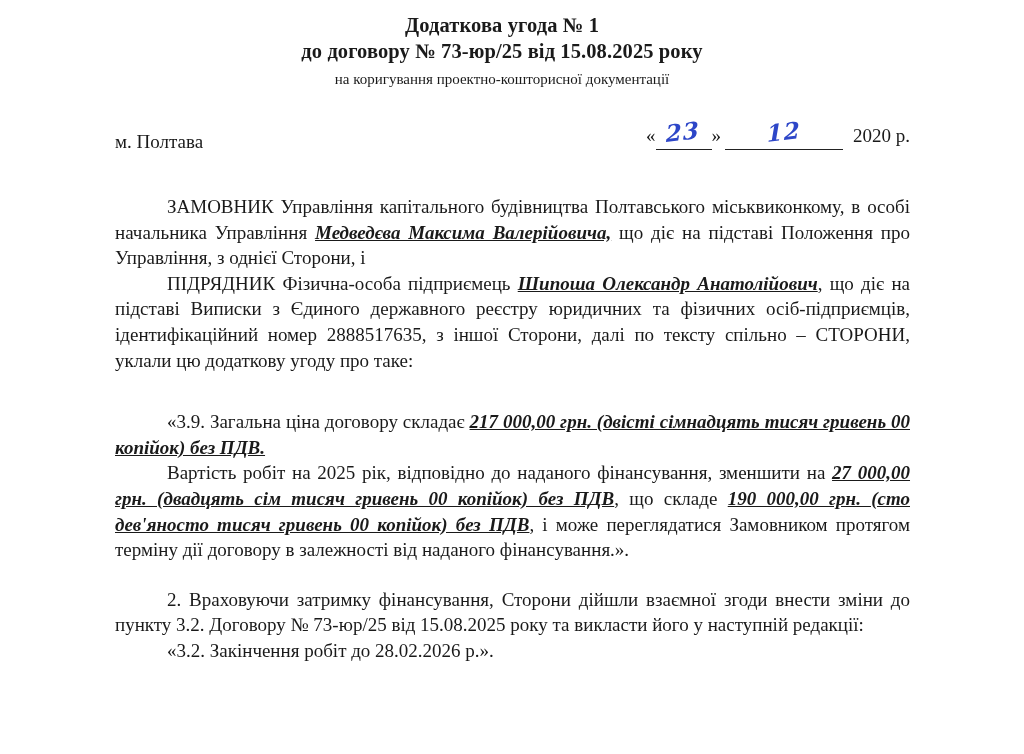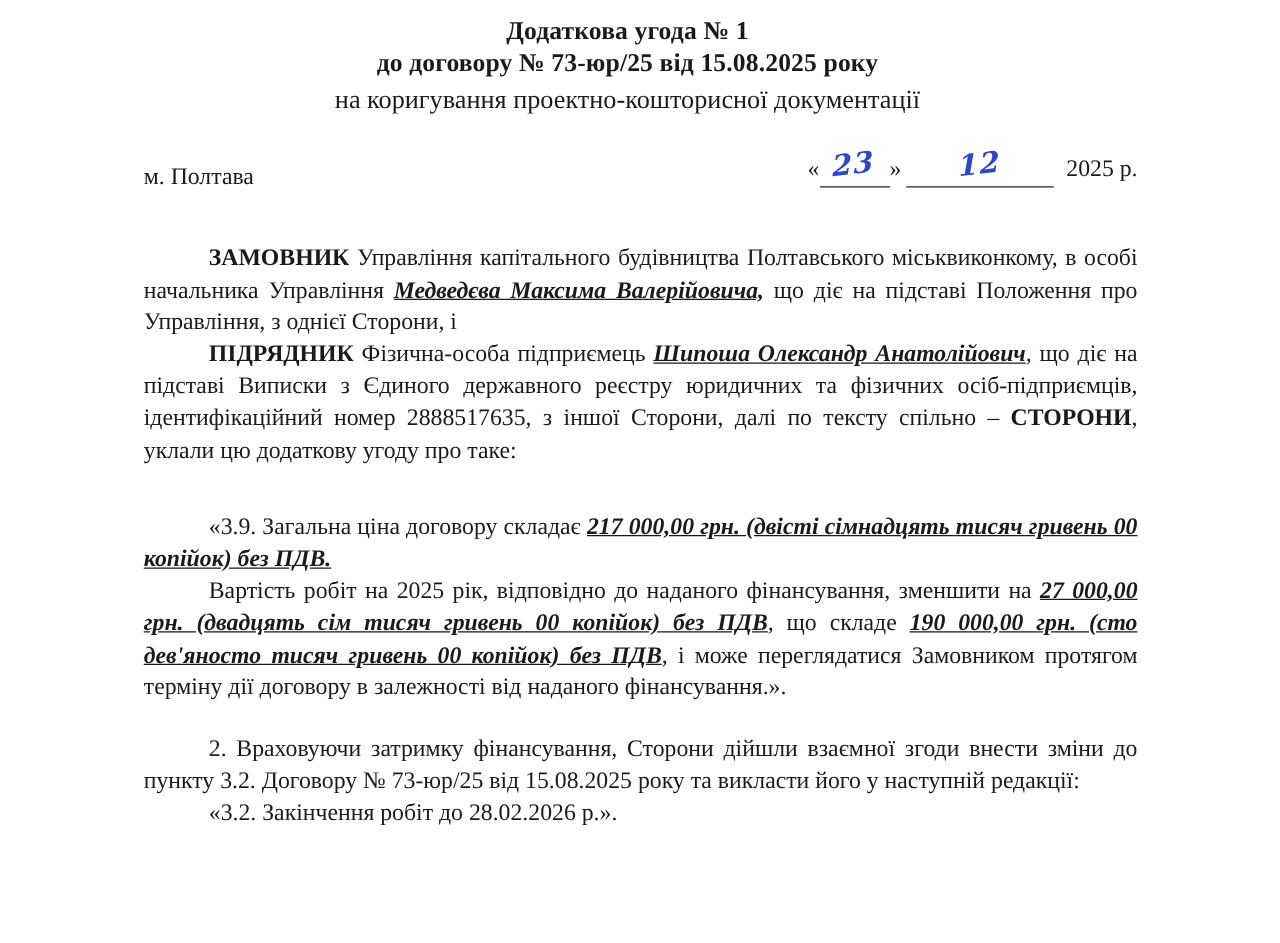--- a/index.html
+++ b/index.html
@@ -27,21 +27,21 @@
     text-align: center;
   }
   .title-line-1,
   .title-line-2 {
     font-size: 20.5px;
     font-weight: bold;
     line-height: 26px;
     letter-spacing: 0.1px;
   }
   .title-line-3 {
-    font-size: 21px;
+    font-size: 15px;
     font-weight: normal;
     line-height: 26px;
     margin-top: 2px;
   }
 
   
   .place-date-row {
     position: relative;
     margin-top: 24px;
     height: 42px;
@@ -102,21 +102,21 @@
     padding: 0 94px 0 115px;
   }
   p.para {
     margin: 0;
     font-size: 19px;
     line-height: 25.6px;
     text-align: justify;
     text-indent: 52px;
     hyphens: none;
   }
-  .b  { font-weight: bold; margin-top: 12px; }
+  .b  { font-weight: normal; margin-top: 12px; }
   .bi { font-weight: bold; font-style: italic; text-decoration: underline; }
 
   .gap-lg { height: 36px; }
   .gap-md { height: 24px; }
 </style>
 </head>
 <body>
 
 <div class="page">
 
@@ -131,21 +131,21 @@
 
     <div class="date-group">
       <span class="quote-open">«</span>
       <span class="hw-slot day">
         <span class="hw-ink" style="color: rgb(45, 70, 200);">23</span>
       </span>
       <span class="quote-close">»</span>
       <span class="hw-slot month">
         <span class="hw-ink" style="color: rgb(45, 70, 200);">12</span>
       </span>
-      <span class="year">2025 р.</span>
+      <span class="year">2020 р.</span>
     </div>
   </div>
 
   <div class="body-block">
 
     <div class="gap-lg"></div>
 
     <p class="para"><span class="b">ЗАМОВНИК</span><span> Управління капітального будівництва Полтавського міськвиконкому</span><span>, в особі начальника Управління </span><span class="bi">Медведєва Максима Валерійовича,</span><span> що діє на підставі Положення про Управління, з однієї Сторони, і</span></p>
 
     <p class="para"><span class="b">ПІДРЯДНИК</span><span> Фізична-особа підприємець </span><span class="bi">Шипоша Олександр Анатолійович</span><span>, що діє на підставі Виписки з Єдиного державного реєстру юридичних та фізичних осіб-підприємців, ідентифікаційний номер 2888517635, з іншої Сторони, далі по тексту спільно – </span><span class="b">СТОРОНИ</span><span>, уклали цю додаткову угоду про таке:</span></p>

